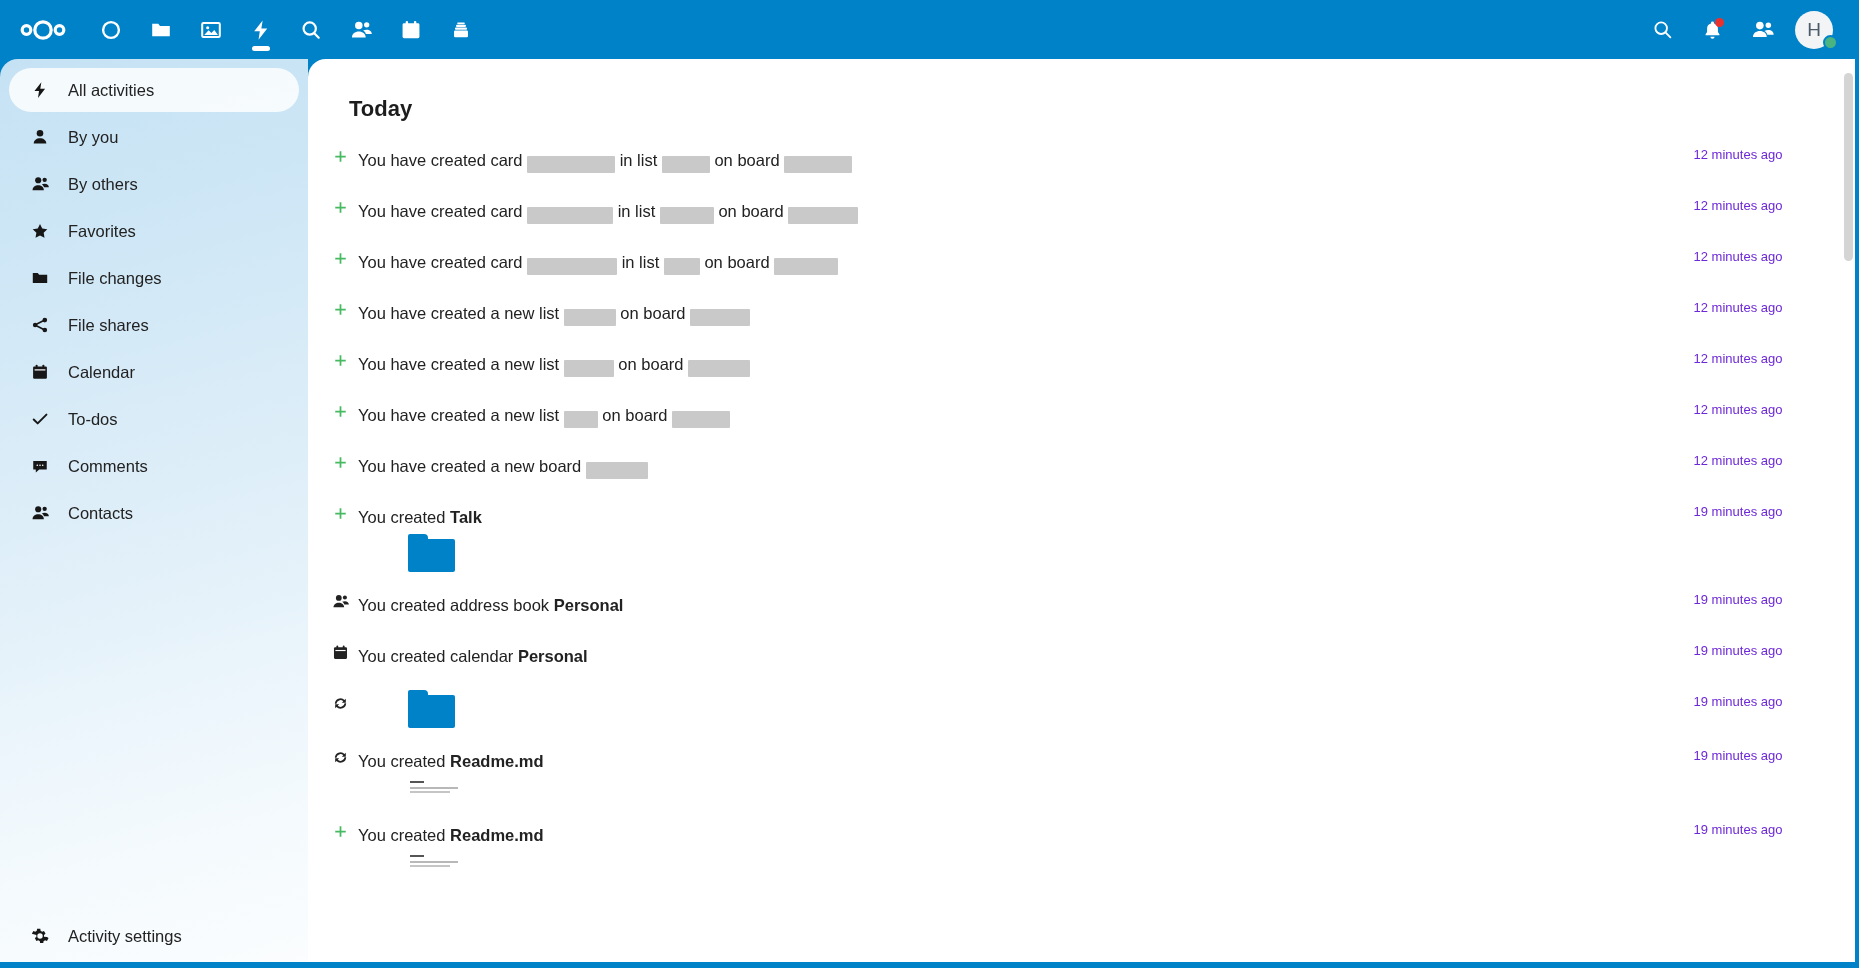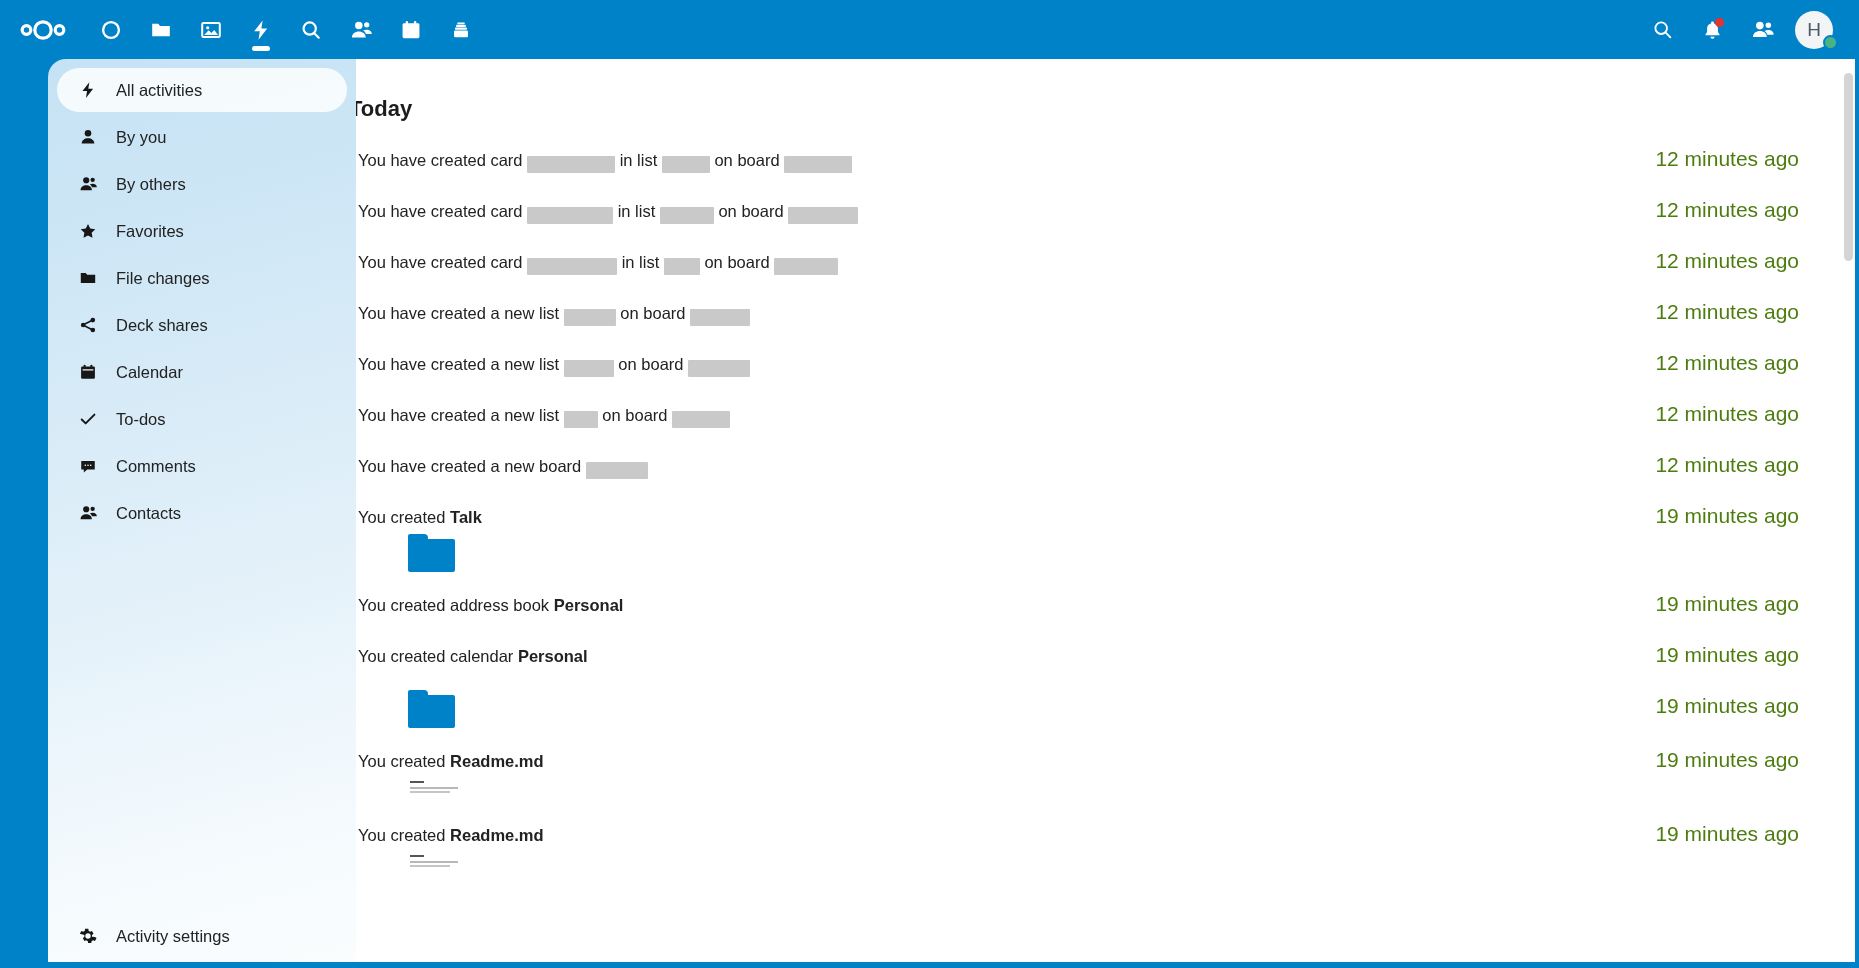--- a/index.html
+++ b/index.html
@@ -101,21 +101,20 @@
   }
   #sidebar {
     position: absolute;
     top: 0; left: 0;
     width: 308px; height: 909px;
     background: linear-gradient(165deg, #c5e2f4 0%, #cfe7f6 22%, #e2f0f9 55%, #f2f9fd 80%, #fbfdfe 100%);
     border-top-left-radius: 18px;
     padding-top: 9px;
     overflow: hidden;
     z-index: 20;
-    margin-left: 48px;
   }
   .side-item {
     position: relative;
     display: flex;
     align-items: center;
     height: 44px;
     margin: 0 9px 3px 9px;
     padding-left: 21px;
     border-radius: 22px;
     cursor: pointer;
@@ -197,25 +196,25 @@
   .act-subject .bold { font-weight: bold; }
   .redact {
     display: inline-block;
     height: 17px;
     background: #c9c9c9;
     vertical-align: middle;
     border-radius: 1px;
   }
   .act-ts {
     flex: 0 0 auto;
-    font-size: 21px;
-    color: #4d7c0f;
+    font-size: 13px;
+    color: #6d28d9;
     padding-top: 12px;
     white-space: nowrap;
-    text-align: right;
+    text-align: center;
     min-width: 122px;
   }
 
   
   .preview-row {
     padding-left: 50px;
     padding-top: 4px;
     padding-bottom: 8px;
   }
   .folder-ico {
@@ -452,21 +451,21 @@
         <div class="side-item">
           <span class="side-icon">
             <svg width="18" height="18" viewBox="0 0 24 24">
               <circle cx="18.4" cy="5.4" r="3.1" fill="#171717"></circle>
               <circle cx="5.6" cy="12" r="3.1" fill="#171717"></circle>
               <circle cx="18.4" cy="18.6" r="3.1" fill="#171717"></circle>
               <line x1="7.8" y1="10.6" x2="16.4" y2="6.4" stroke="#171717" stroke-width="2.1"></line>
               <line x1="7.8" y1="13.4" x2="16.4" y2="17.6" stroke="#171717" stroke-width="2.1"></line>
             </svg>
           </span>
-          <span class="side-label">Deck shares</span>
+          <span class="side-label">File shares</span>
         </div>
         <div class="side-item">
           <span class="side-icon">
             <svg width="18" height="18" viewBox="0 0 24 24">
               <rect x="2.8" y="4.6" width="18.4" height="16.4" rx="1.6" fill="#171717"></rect>
               <rect x="4.8" y="9.4" width="14.4" height="9.6" fill="#fff" opacity="0"></rect>
               <rect x="6.2" y="2.2" width="2.6" height="4.4" rx="1.2" fill="#171717"></rect>
               <rect x="15.2" y="2.2" width="2.6" height="4.4" rx="1.2" fill="#171717"></rect>
               <rect x="4.8" y="8.4" width="14.4" height="1.6" fill="#fff"></rect>
             </svg>

